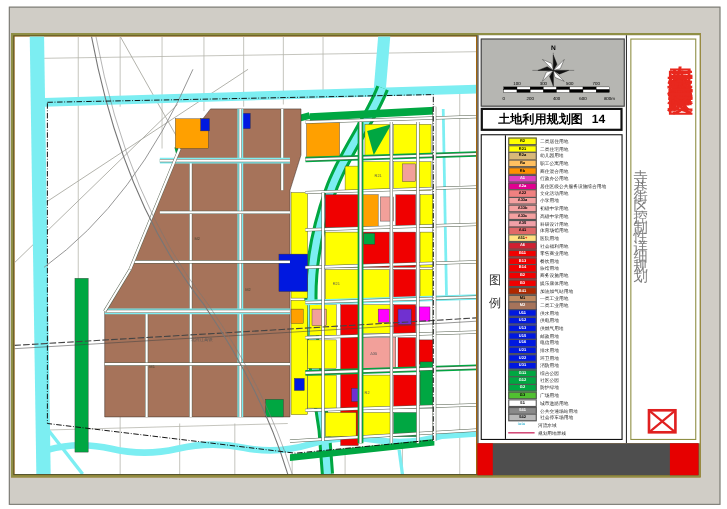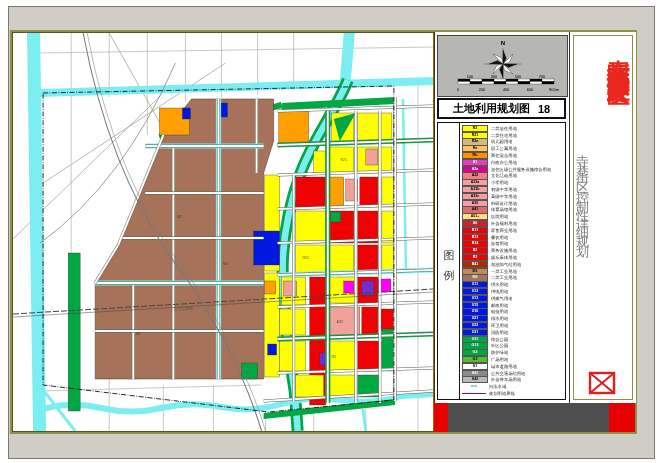--- a/index.html
+++ b/index.html
@@ -259,21 +259,21 @@
             <text x="20" y="54.5" font-size="4" text-anchor="middle" fill="#000">0</text>
             <text x="44" y="54.5" font-size="4" text-anchor="middle" fill="#000">200</text>
             <text x="68" y="54.5" font-size="4" text-anchor="middle" fill="#000">400</text>
             <text x="92" y="54.5" font-size="4" text-anchor="middle" fill="#000">600</text>
             <text x="116" y="54.5" font-size="4" text-anchor="middle" fill="#000">800m</text>
           </svg>
       </div>
 
       <div class="mapTitleBar">
         <span>土地利用规划图</span>
-        <span>18</span>
+        <span>14</span>
       </div>
 
       <div class="legendBox">
         <div class="legendLabelCol">
           <span class="legendLabelTxt">图例</span>
         </div>
         <div class="legendRows">
             <div class="lrow">
               <span class="sw" style="background: rgb(255, 255, 0); color: rgb(0, 0, 0);">R2</span>
               <span class="ltext">二类居住用地</span>

